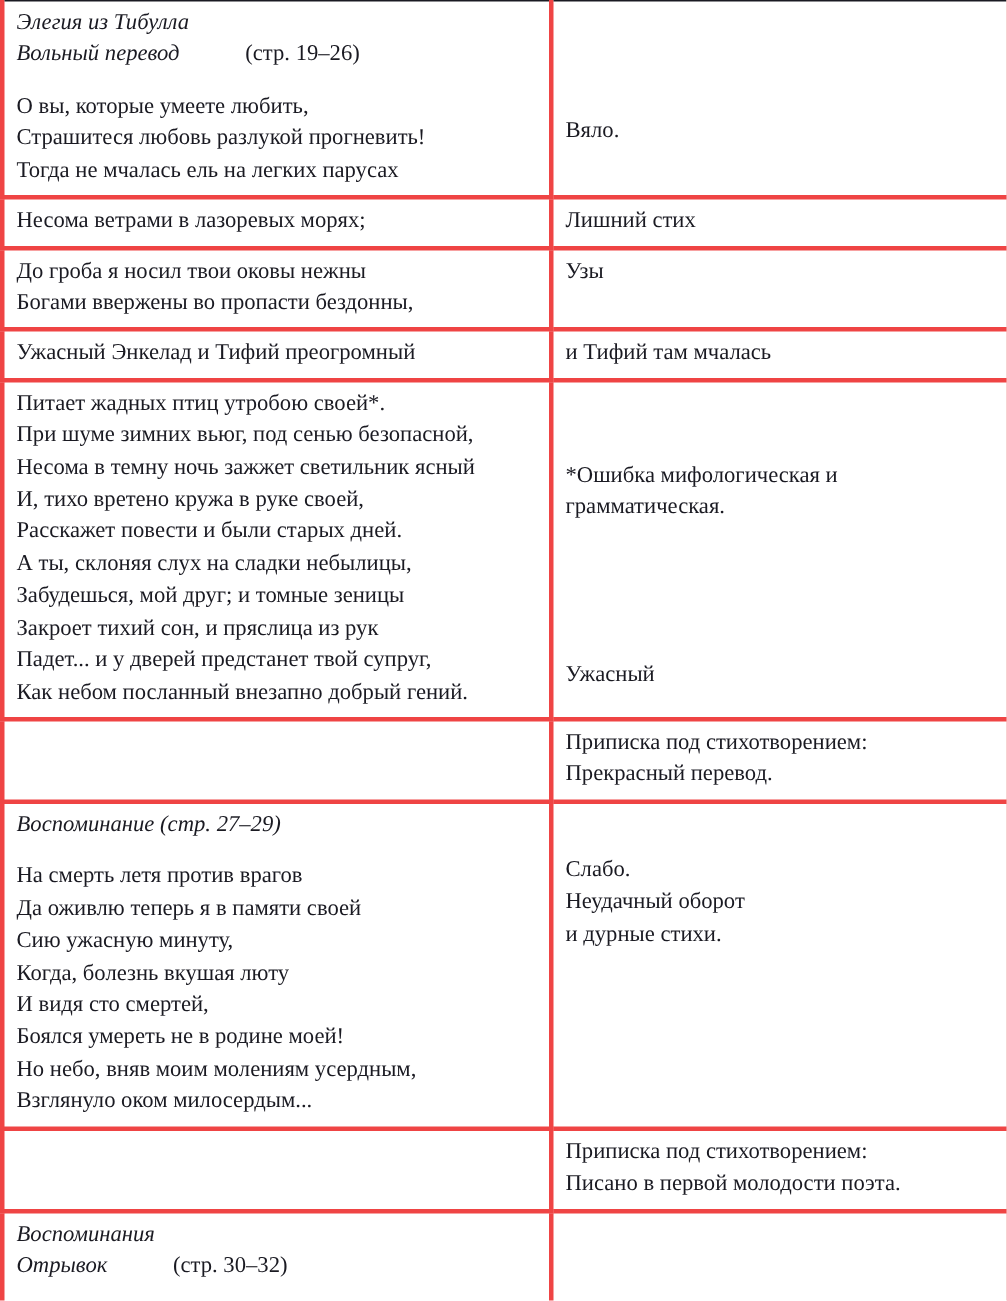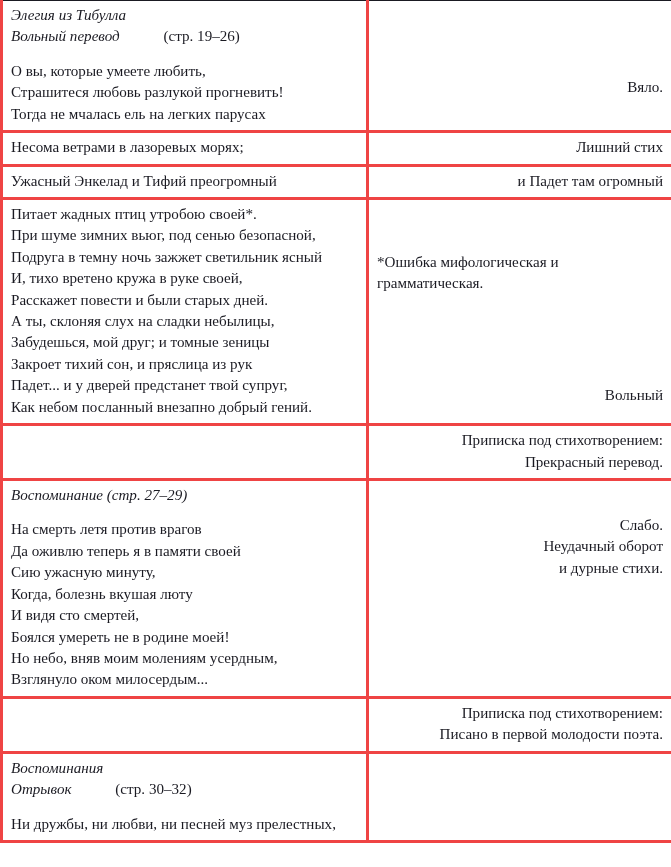--- a/index.html
+++ b/index.html
@@ -53,21 +53,20 @@
   .gap {
     height: 13px;
     line-height: 13px;
     font-size: 1px;
   }
   .verse > div {
     white-space: nowrap;
   }
   .note > div {
     white-space: nowrap;
-    text-align: right;
   }
   .note-wrap > div {
     white-space: normal;
     margin-top: 48px;
   }
   .push-90  { padding-top: 90px; }
   .push-72  { padding-top: 72px; }
   .push-30  { padding-top: 30px; }
 </style>
 </head>
@@ -105,55 +104,68 @@
         <div>Несома ветрами в лазоревых морях;</div>
       </div>
     </td>
     <td>
       <div class="note">
         <div>Лишний стих</div>
       </div>
     </td>
   </tr>
 
+  <tr>
+    <td>
+      <div class="verse">
+        <div>До гроба я носил твои оковы нежны</div>
+        <div>Богами ввержены во пропасти бездонны,</div>
+      </div>
+    </td>
+    <td>
+      <div class="note">
+        <div>Узы</div>
+      </div>
+    </td>
+  </tr>
 
   <tr>
     <td>
       <div class="verse">
         <div>Ужасный Энкелад и Тифий преогромный</div>
       </div>
     </td>
     <td>
       <div class="note">
-        <div>и Падет там огромный</div>
+        <div>и Тифий там мчалась</div>
       </div>
     </td>
   </tr>
 
   <tr>
     <td>
       <div class="verse">
         <div>Питает жадных птиц утробою своей*.</div>
         <div>При шуме зимних вьюг, под сенью безопасной,</div>
-        <div>Подруга в темну ночь зажжет светильник ясный</div>
+        <div>Несома в темну ночь зажжет светильник ясный</div>
         <div>И, тихо вретено кружа в руке своей,</div>
         <div>Расскажет повести и были старых дней.</div>
         <div>А ты, склоняя слух на сладки небылицы,</div>
         <div>Забудешься, мой друг; и томные зеницы</div>
         <div>Закроет тихий сон, и пряслица из рук</div>
         <div>Падет... и у дверей предстанет твой супруг,</div>
         <div>Как небом посланный внезапно добрый гений.</div>
       </div>
     </td>
     <td>
       <div class="note-wrap">
         <div>*Ошибка мифологическая и грамматическая.</div>
       </div>
       <div class="note push-90">
-        <div>Вольный</div>
+        <div>Ужасный</div>
       </div>
     </td>
   </tr>
 
   <tr>
     <td>
       <div class="verse">&nbsp;</div>
     </td>
     <td>
       <div class="note">

